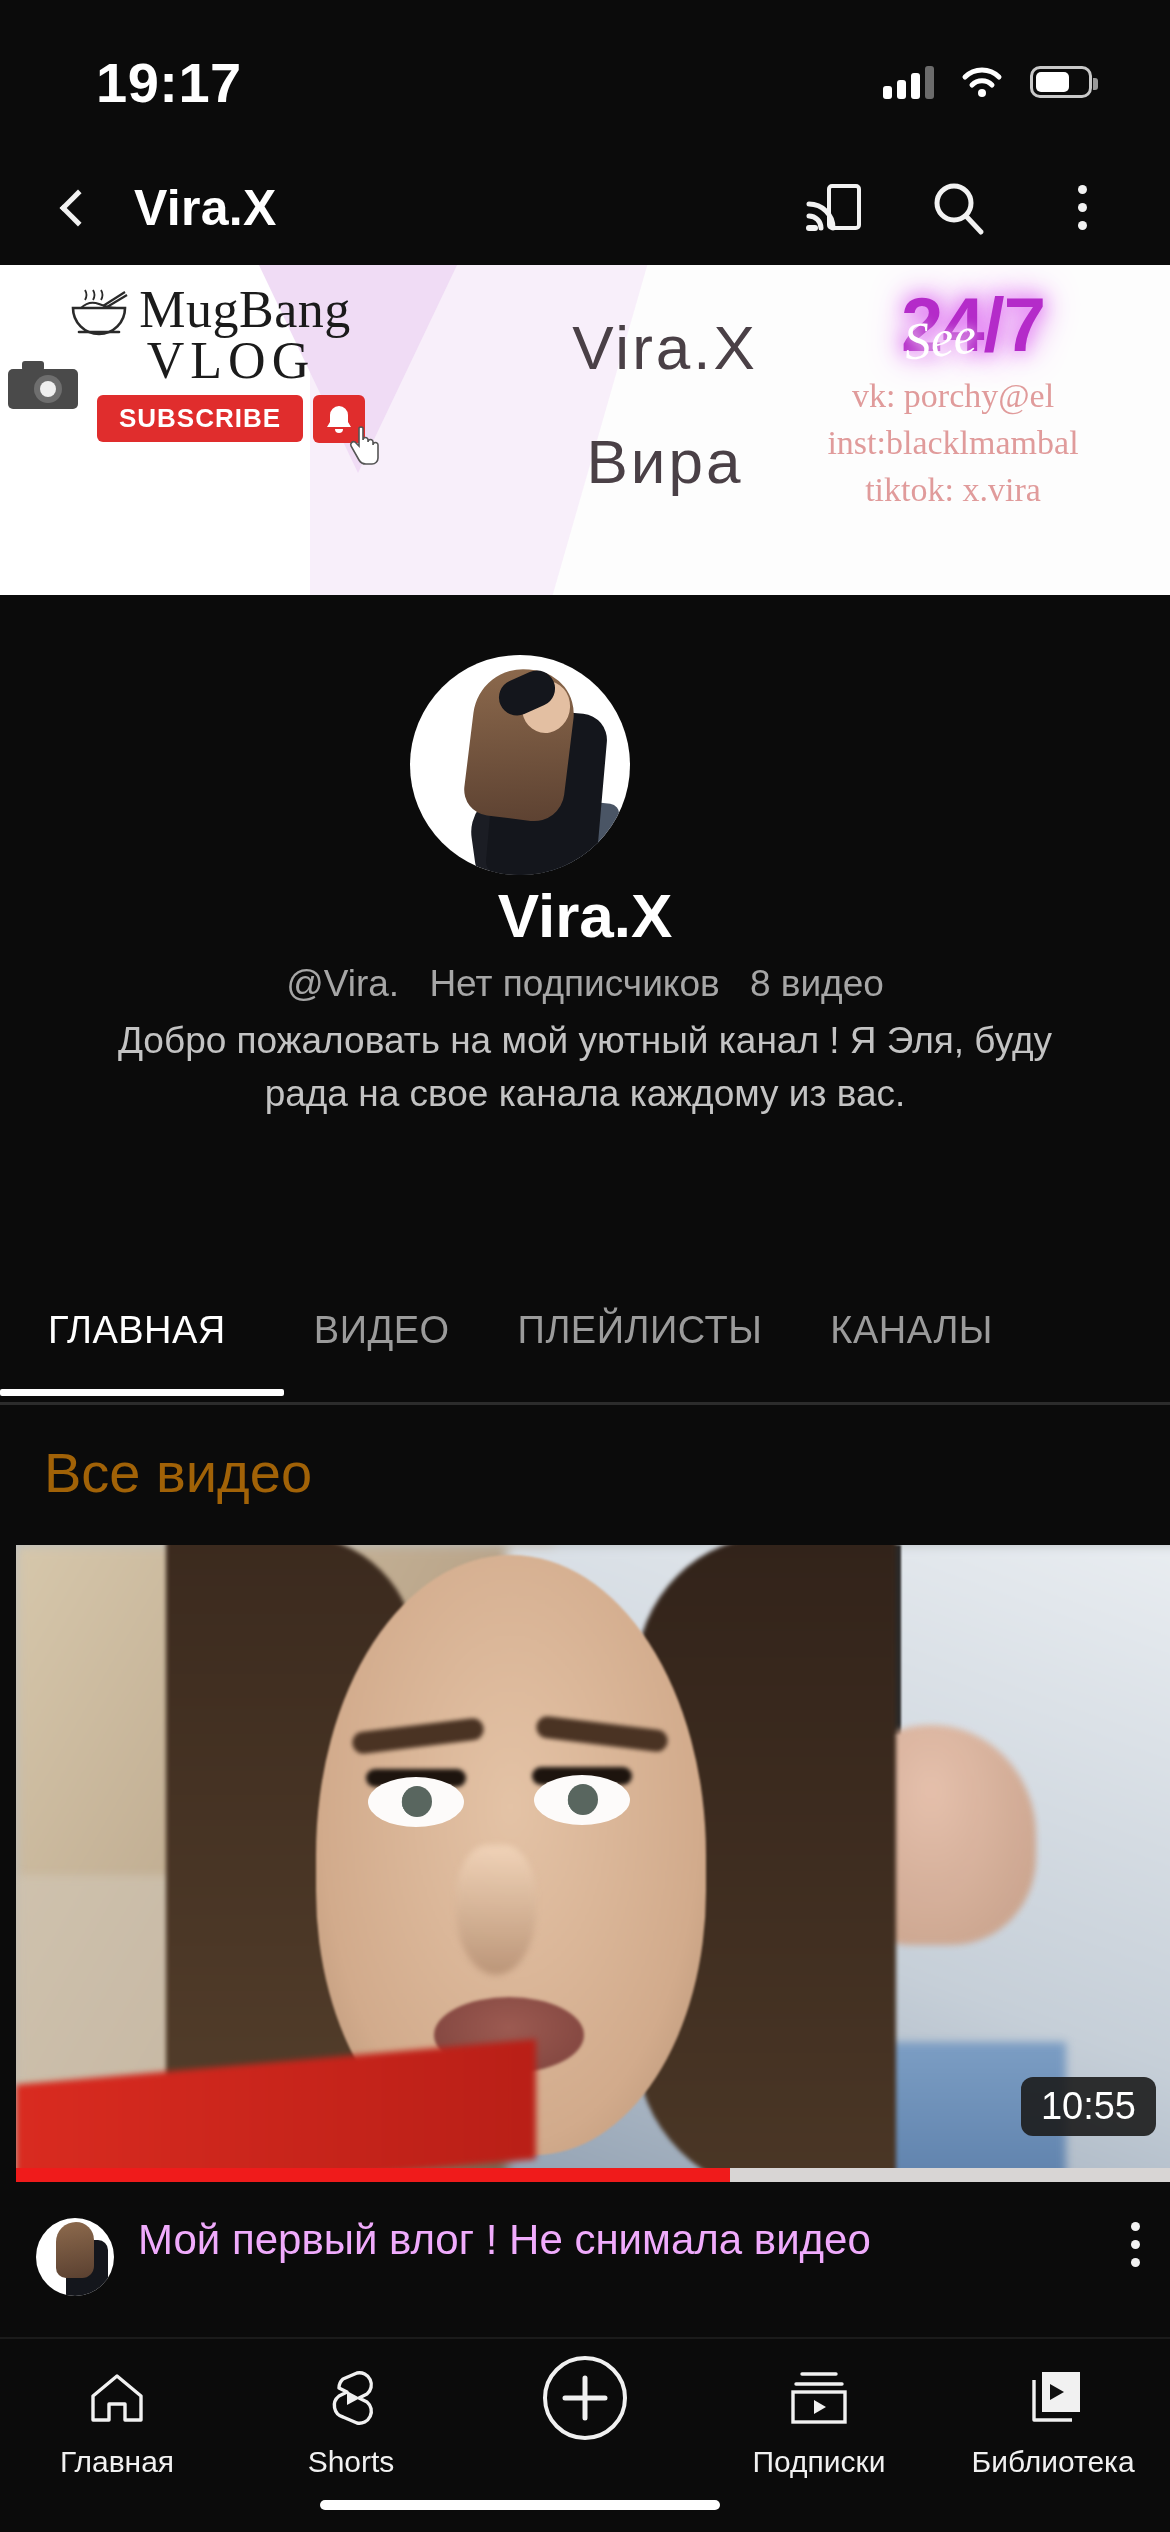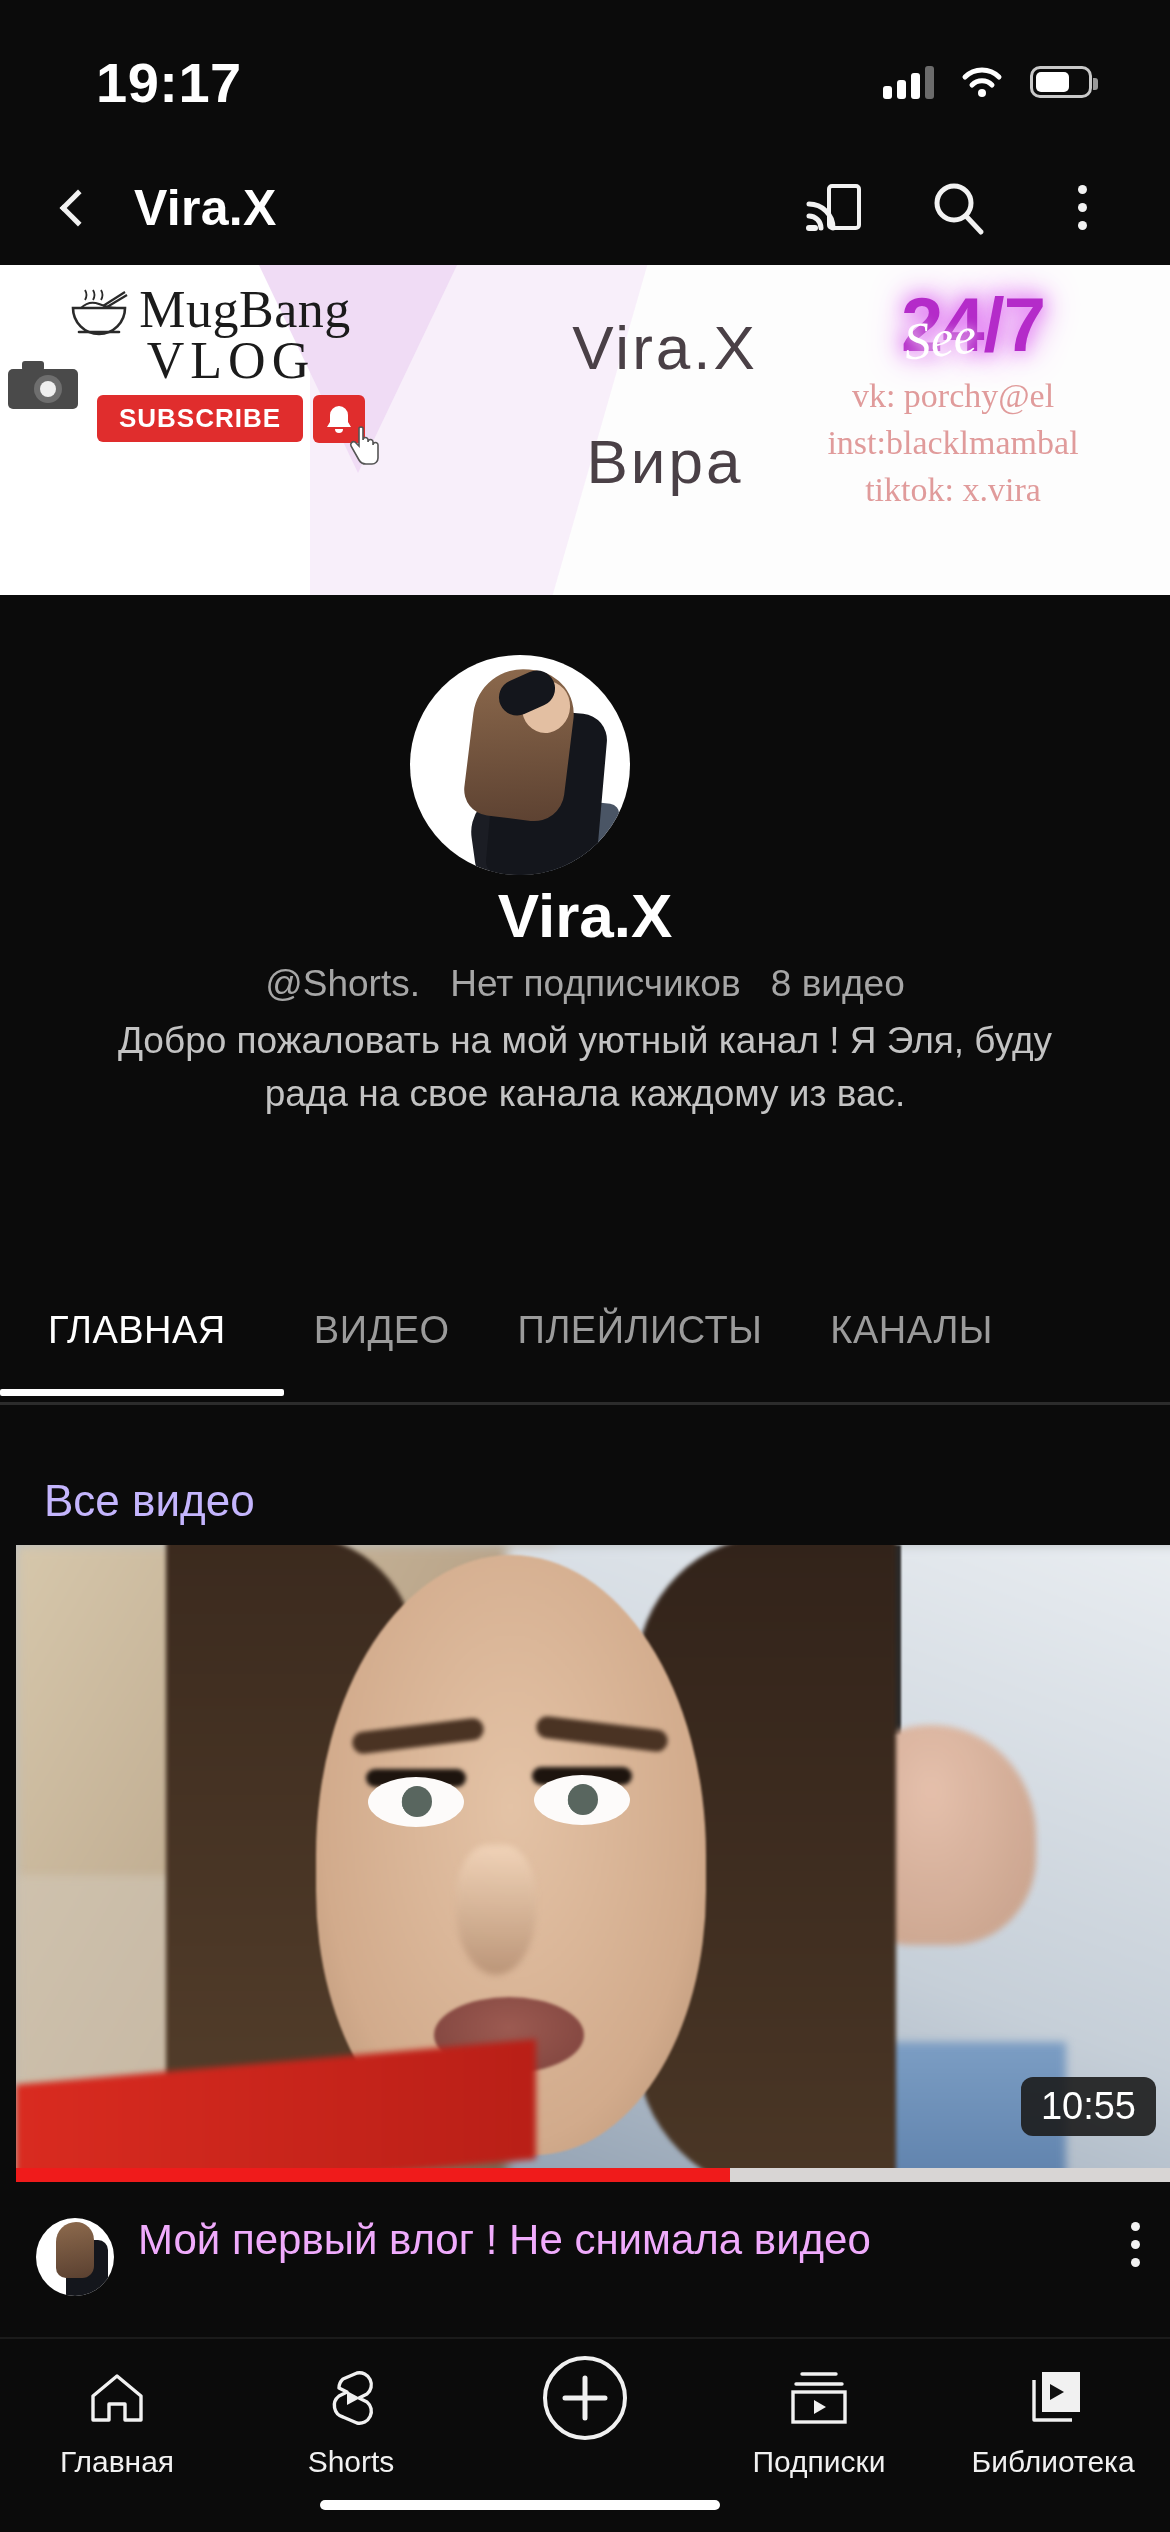--- a/index.html
+++ b/index.html
@@ -204,21 +204,21 @@
   .tab.active::after {
     content:""; position:absolute; left:-48px; right:-24px; bottom:-44px;
     height:7px; background:#fff; border-radius:2px;
   }
   .tabs-divider {
     position:absolute; top:1402px; left:0; width:1170px; height:3px; background:#2c2c2c;
   }
 
   
   .section-title {
-    position:absolute; top:1476px; left:44px; color:#c4b5fd; font-size:44px; font-weight:400;
+    position:absolute; top:1440px; left:44px; color:#a16207; font-size:56px; font-weight:400;
   }
 
   
   .thumb {
     position:absolute; top:1545px; left:16px; width:1170px; height:637px; overflow:hidden;
     background:#b9bfc4;
   }
   .th-bg-left { position:absolute; left:0; top:0; width:46%; height:100%;
     background:linear-gradient(120deg,#d6c7ab,#b9a489 55%,#6b5a44); filter:blur(6px); }
   .th-bg-right { position:absolute; right:0; top:0; width:58%; height:100%;
@@ -427,21 +427,21 @@
       <div class="av-jean"></div>
       <div class="av-body"></div>
       <div class="av-hair"></div>
       <div class="av-face"></div>
       <div class="av-arm"></div>
     </div>
   </div>
 
   <div class="ch-name">Vira.X</div>
   <div class="ch-meta">
-    <span>@Shorts.</span>
+    <span>@Vira.</span>
     <span>Нет подписчиков</span>
     <span>8 видео</span>
   </div>
   <div class="ch-desc">
     <div>Добро пожаловать на мой уютный канал ! Я Эля, буду</div>
     <div>рада на свое канала каждому из вас.</div>
     <div class="desc-chev"></div>
   </div>
 
 

